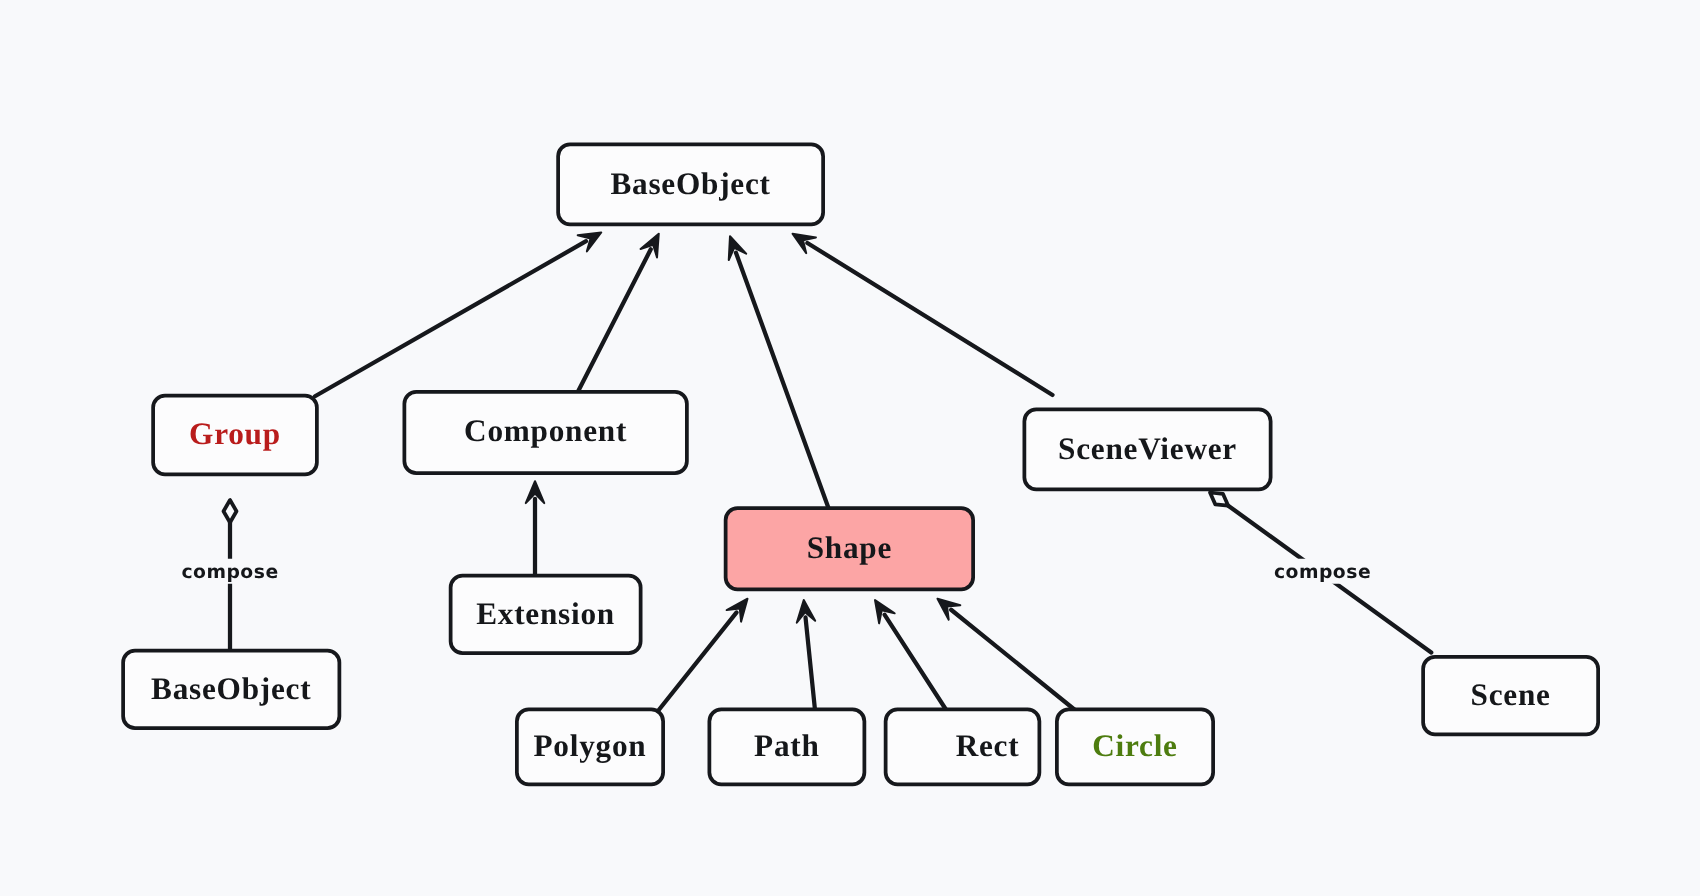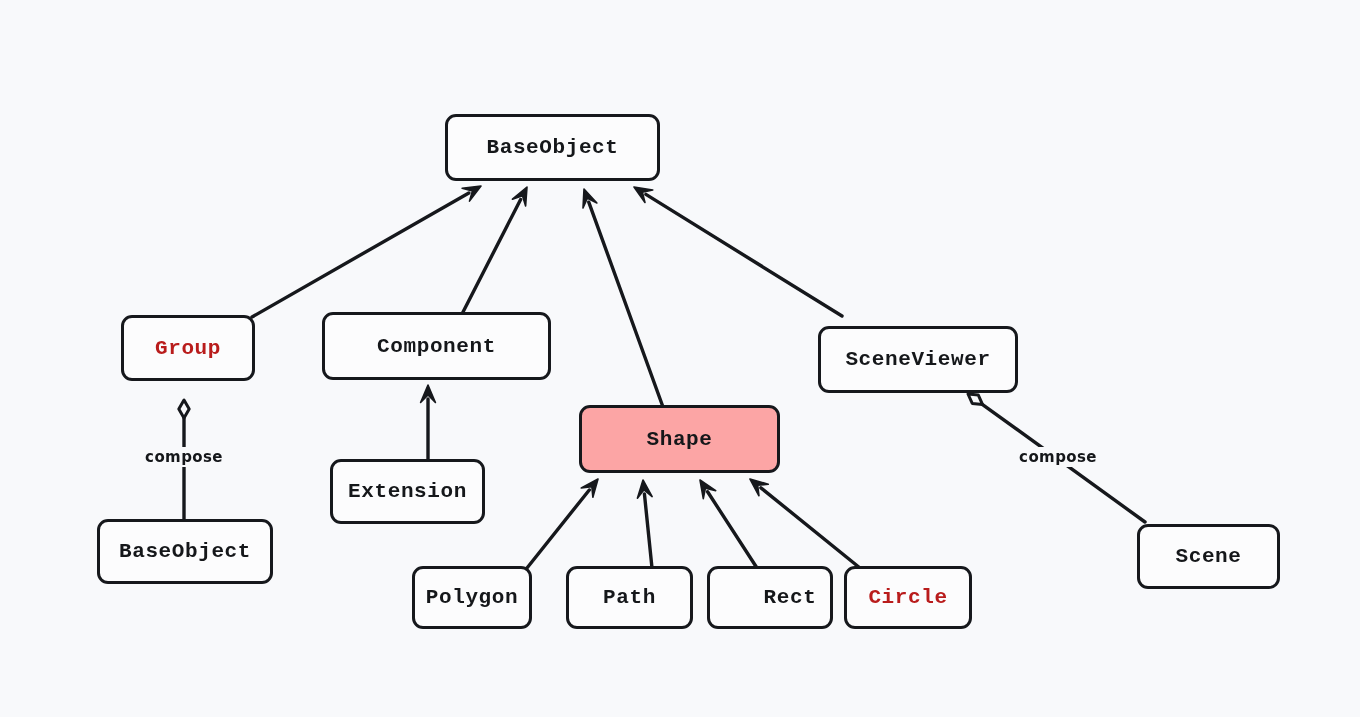--- a/index.html
+++ b/index.html
@@ -32,23 +32,23 @@
     box-sizing: border-box;
     background: #fcfcfd;
     border: 3.5px solid #16181c;
     border-radius: 11px;
     display: flex;
     align-items: center;
     justify-content: center;
     z-index: 4;
   }
   .node-label {
-    font-family: Liberation Mono, monospace;
+    font-family: Liberation Serif, serif;
     font-weight: 700;
-    font-size: 21px;
+    font-size: 25px;
     letter-spacing: 0.6px;
     color: #15171a;
     white-space: nowrap;
     user-select: none;
     text-align: right;
   }
   .edge-label {
     position: absolute;
     font-family: "DejaVu Sans", sans-serif;
     font-weight: 700;
@@ -123,37 +123,37 @@
       </div>
       <div class="node" style="left: 322px; top: 312px; width: 229px; height: 68px; background: rgb(252, 252, 253); border-color: rgb(22, 24, 28);">
         <span class="node-label" style="color: rgb(21, 23, 26);">Component</span>
       </div>
       <div class="node" style="left: 818px; top: 314px; width: 200px; height: 67px; background: rgb(252, 252, 253); border-color: rgb(22, 24, 28); margin-top: 12px;">
         <span class="node-label" style="color: rgb(21, 23, 26);">SceneViewer</span>
       </div>
       <div class="node" style="left: 97px; top: 519px; width: 176px; height: 65px; background: rgb(252, 252, 253); border-color: rgb(22, 24, 28);">
         <span class="node-label" style="color: rgb(21, 23, 26);">BaseObject</span>
       </div>
-      <div class="node" style="left: 330px; top: 459px; width: 155px; height: 65px; background: rgb(252, 252, 253); border-color: rgb(22, 24, 28);">
+      <div class="node" style="left: 359px; top: 459px; width: 155px; height: 65px; background: rgb(252, 252, 253); border-color: rgb(22, 24, 28);">
         <span class="node-label" style="color: rgb(21, 23, 26);">Extension</span>
       </div>
       <div class="node" style="left: 579px; top: 405px; width: 201px; height: 68px; background: #fca5a5; border-color: rgb(22, 24, 28);">
         <span class="node-label" style="color: rgb(21, 23, 26);">Shape</span>
       </div>
       <div class="node" style="left: 412px; top: 566px; width: 120px; height: 63px; background: rgb(252, 252, 253); border-color: rgb(22, 24, 28);">
         <span class="node-label" style="color: rgb(21, 23, 26);">Polygon</span>
       </div>
       <div class="node" style="left: 566px; top: 566px; width: 127px; height: 63px; background: rgb(252, 252, 253); border-color: rgb(22, 24, 28);">
         <span class="node-label" style="color: rgb(21, 23, 26);">Path</span>
       </div>
       <div class="node" style="left: 707px; top: 566px; width: 126px; height: 63px; background: rgb(252, 252, 253); border-color: rgb(22, 24, 28); padding-left: 40px;">
         <span class="node-label" style="color: rgb(21, 23, 26);">Rect</span>
       </div>
       <div class="node" style="left: 844px; top: 566px; width: 128px; height: 63px; background: rgb(252, 252, 253); border-color: rgb(22, 24, 28);">
-        <span class="node-label" style="color: #b91c1c;">Circle</span>
+        <span class="node-label" style="color: #4d7c0f;">Circle</span>
       </div>
       <div class="node" style="left: 1137px; top: 524px; width: 143px; height: 65px; background: rgb(252, 252, 253); border-color: rgb(22, 24, 28);">
         <span class="node-label" style="color: rgb(21, 23, 26);">Scene</span>
       </div>
     </div>
   <div id="label-layer">
       <div class="edge-label" style="left: 184px; top: 457px; transform: translate(-50%, -50%); background: rgb(248, 249, 251); color: rgb(21, 23, 26);">compose</div>
       <div class="edge-label" style="left: 1058px; top: 457px; transform: translate(-50%, -50%); background: rgb(248, 249, 251); color: rgb(21, 23, 26);">compose</div>
     </div>
 

